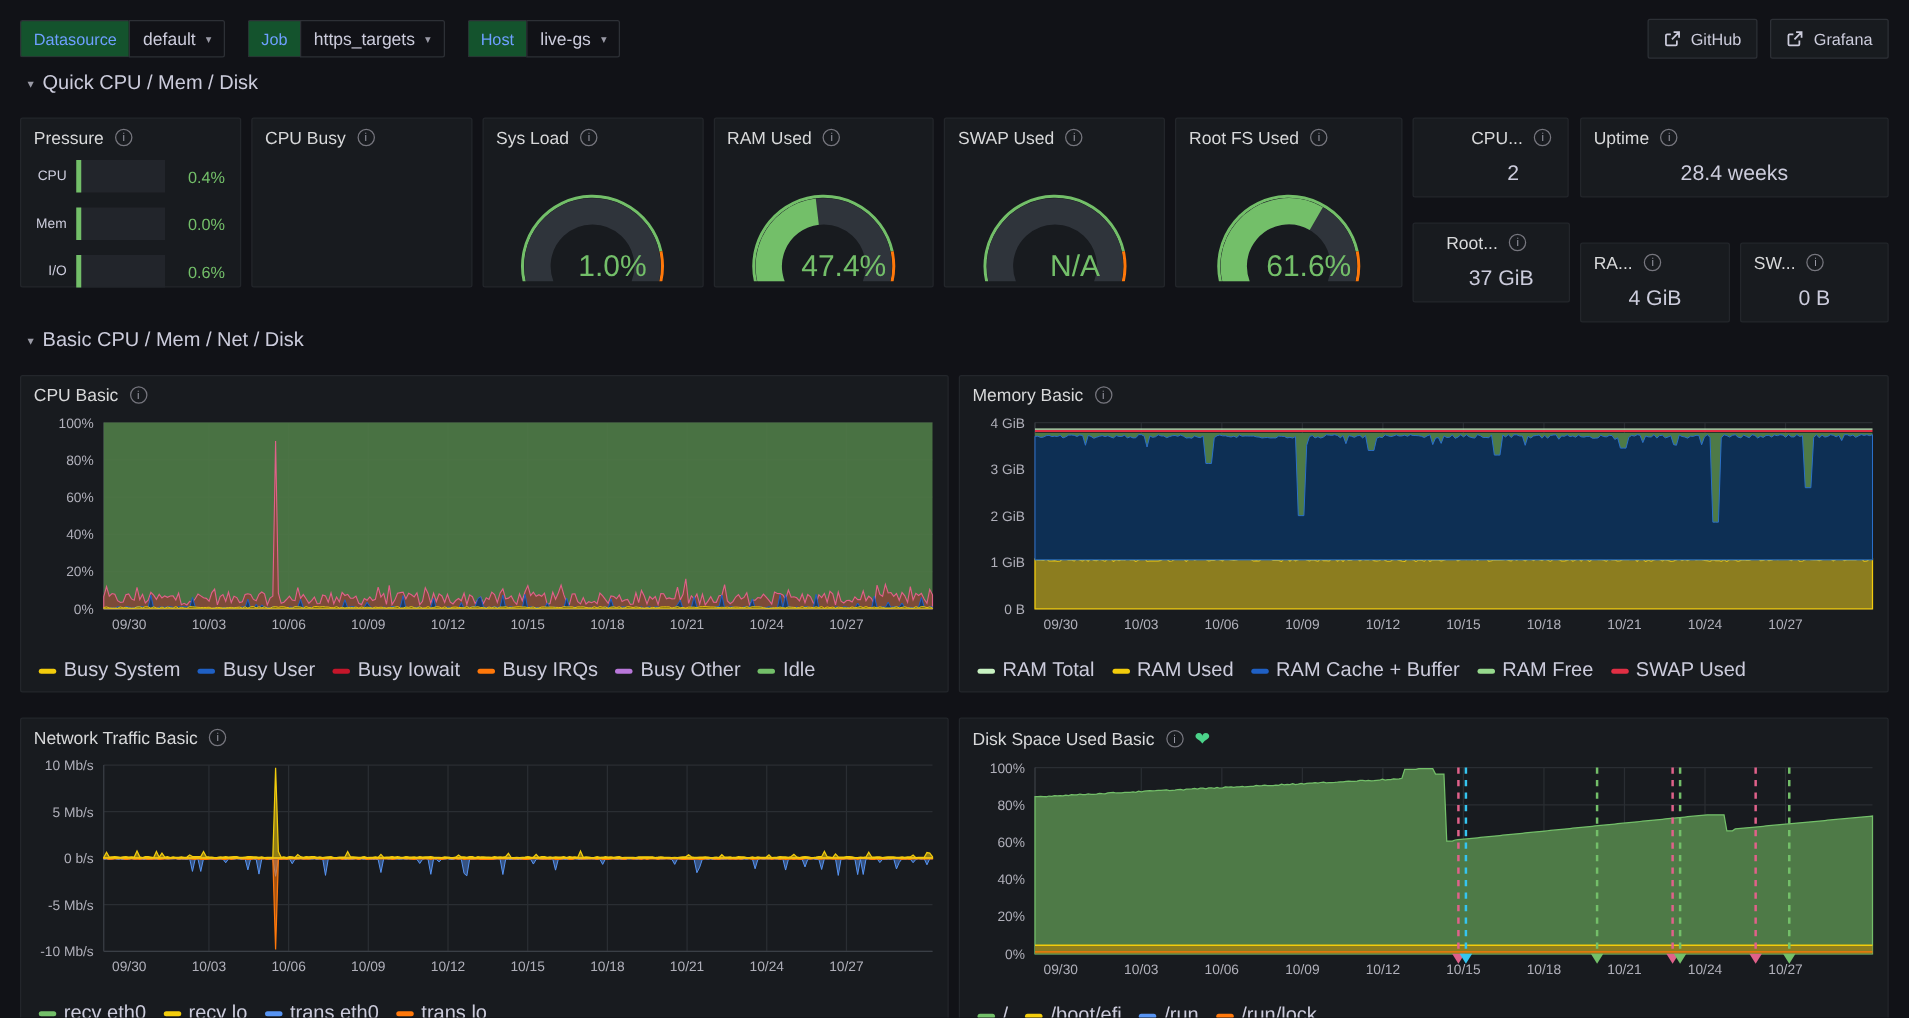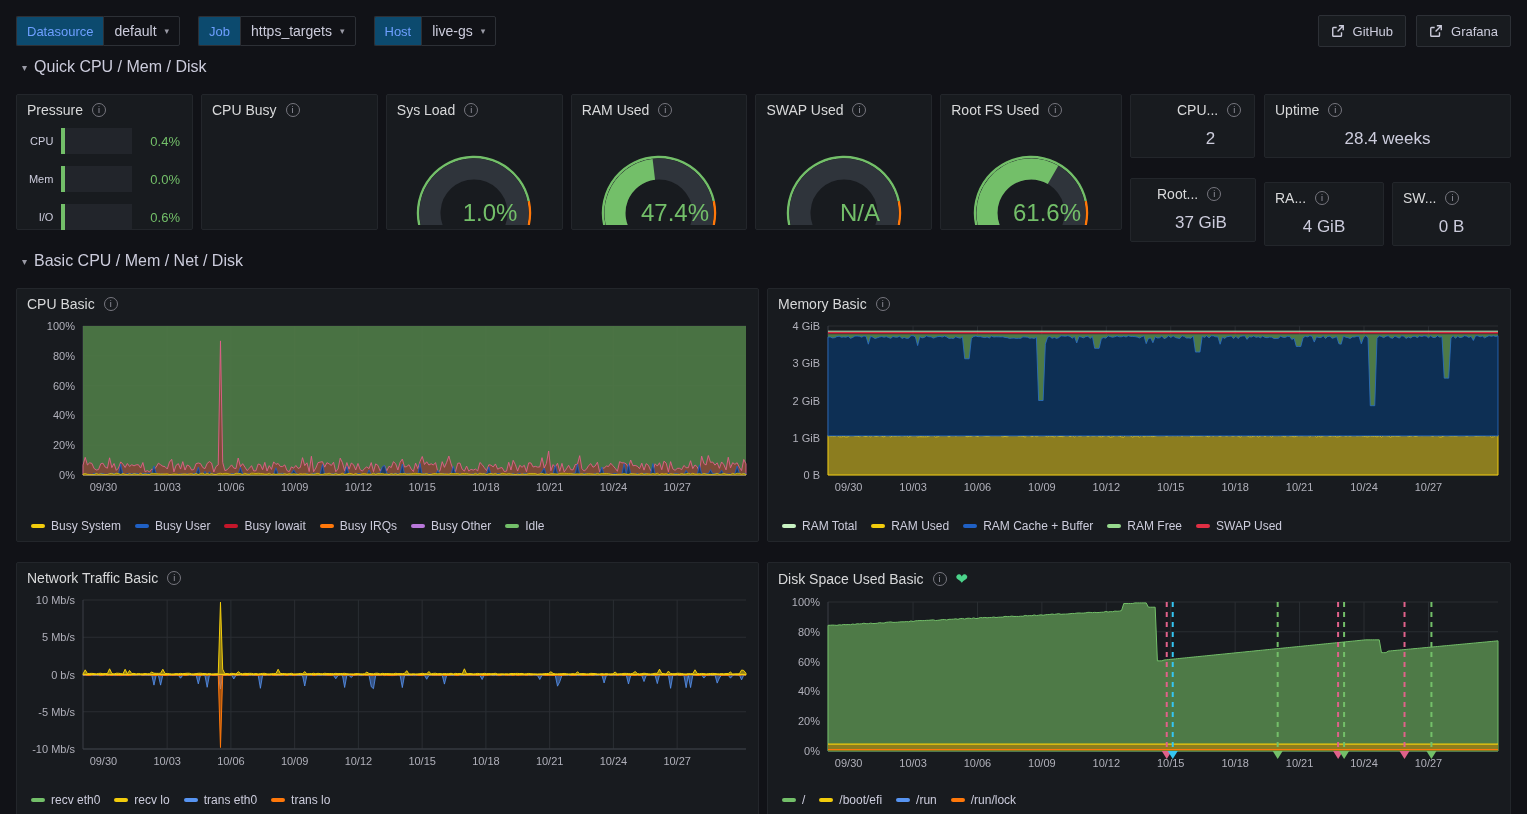--- a/index.html
+++ b/index.html
@@ -7,21 +7,21 @@
     width: 1527px; height: 814px;
     background: #111217;
     font-family: "Liberation Sans", sans-serif;
     color: #ccccdc;
     overflow: hidden;
   }
   
   .varbar { display: flex; align-items: center; padding: 10px 16px 0 16px; height: 52px; gap: 0; }
   .vargroup { display: flex; align-items: center; margin-right: 18px; }
   .varlabel {
-    background: #0c4a6e; border: 1px solid #2d3036; border-right: none;
+    background: #14532d; border: 1px solid #2d3036; border-right: none;
     color: #6e9fff; font-size: 13px; padding: 6px 10px; height: 30px;
     border-radius: 2px 0 0 2px; display: flex; align-items: center; white-space: nowrap;
   }
   .varvalue {
     background: #111217; border: 1px solid #2d3036;
     color: #ccccdc; font-size: 14px; padding: 6px 10px; height: 30px;
     border-radius: 0 2px 2px 0; display: flex; align-items: center; gap: 8px; white-space: nowrap;
   }
   .chev { font-size: 9px; color: #9a9aa6; }
   .spacer { flex: 1; }
@@ -50,21 +50,21 @@
   .ptrack { width: 83px; height: 26px; background: #22252b; position: relative; }
   .pfill { position: absolute; left: 0; top: 0; bottom: 0; width: 4px; background: #73bf69; }
   .pval { font-size: 13px; color: #73bf69; min-width: 40px; text-align: right; }
   
   .gaugewrap { flex: 1; display: flex; align-items: center; justify-content: center; }
   .gaugeval { font-size: 24px; fill: #73bf69; font-family: "Liberation Sans", sans-serif; }
   
   .statval { flex: 1; display: flex; align-items: center; justify-content: center; font-size: 17px; color: #ccccdc; }
   
   .chartbox { flex: 1; position: relative; padding: 6px 8px 0 8px; }
-  .legend { display: flex; flex-wrap: wrap; gap: 14px; padding: 6px 10px 8px 14px; font-size: 12px; color: #ccccdc; }
+  .legend { display: flex; flex-wrap: wrap; gap: 14px; padding: 6px 10px 8px 14px; font-size: 16px; color: #ccccdc; }
   .lgi { display: flex; align-items: center; gap: 6px; }
   .lgswatch { width: 14px; height: 4px; border-radius: 2px; flex: none; }
   svg text { font-family: "Liberation Sans", sans-serif; }
   .axlabel { fill: #b0b0ba; font-size: 11px; }
   .gridline { stroke: #2a2e33; stroke-width: 1; }
   .axisline { stroke: #3a3f46; stroke-width: 1; }
 </style>
 </head>
 <body>
 
@@ -234,21 +234,21 @@
     </div>
     <div class="panel" style="width:126px;height:64px;padding-left:16px;">
       <div class="ptitle">
         <span>Root...</span>
         <span class="infoicon">i</span>
       </div>
       <div class="statval">37 GiB</div>
     </div>
   </div>
 
-  <div style="display:flex;flex-direction:column;gap:12px;">
+  <div style="display:flex;flex-direction:column;gap:24px;">
     <div class="panel" style="width:247px;height:64px;">
       <div class="ptitle">
         <span>Uptime</span>
         <span class="infoicon">i</span>
       </div>
       <div class="statval">28.4 weeks</div>
     </div>
     <div style="display:flex;gap:8px;">
       <div class="panel" style="width:120px;height:64px;">
         <div class="ptitle">

